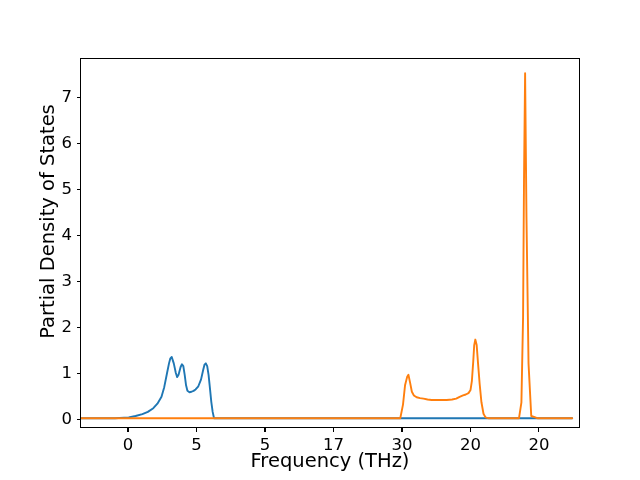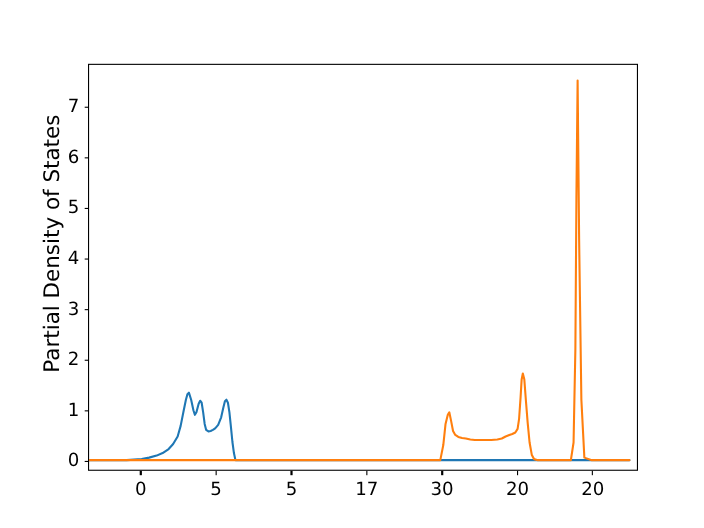--- a/index.html
+++ b/index.html
@@ -189,15 +189,16 @@
       <div class="xtick" style="left: 470.411px;">
         <div class="tick-mark"></div>
         <div class="tick-label">20</div>
       </div>
       <div class="xtick" style="left: 538.904px;">
         <div class="tick-mark"></div>
         <div class="tick-label">20</div>
       </div>
     </div>
 
+  <div id="xlabel">Frequency (THz)</div>
   <div id="ylabel">Partial Density of States</div>
 
 </div>
 
 </body></html>

